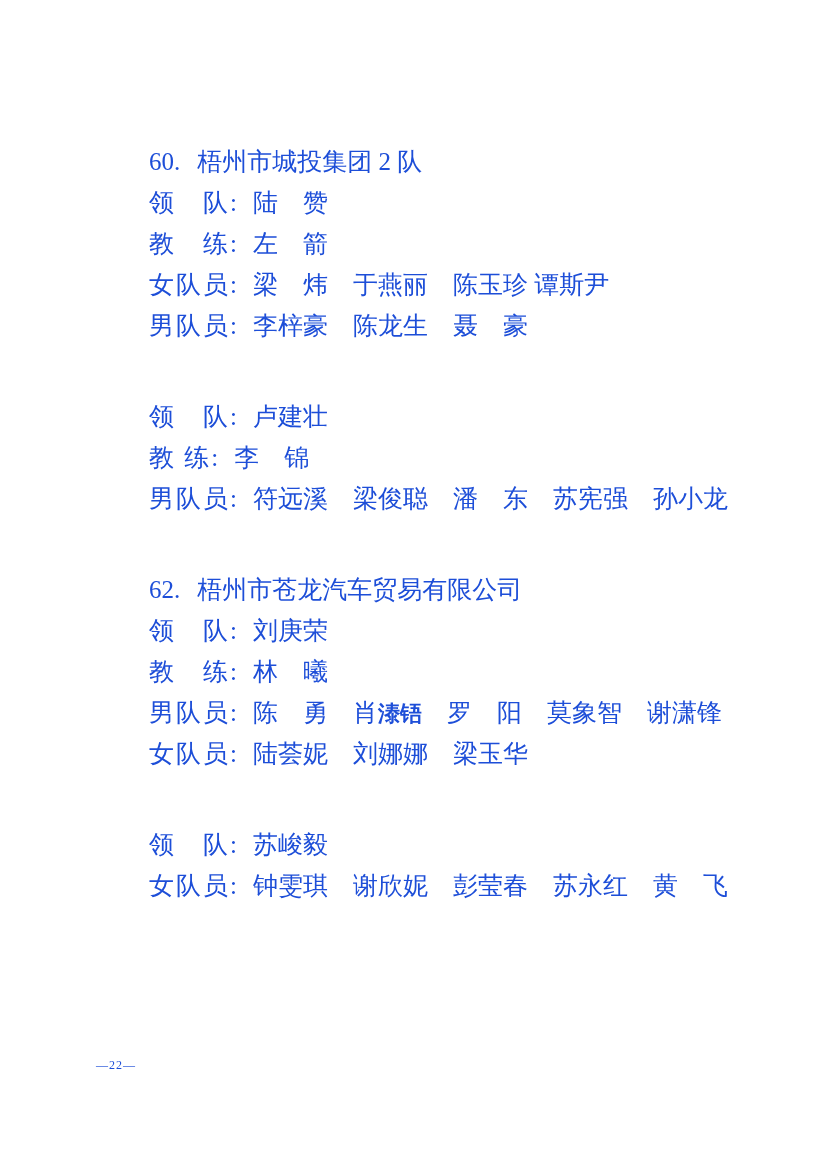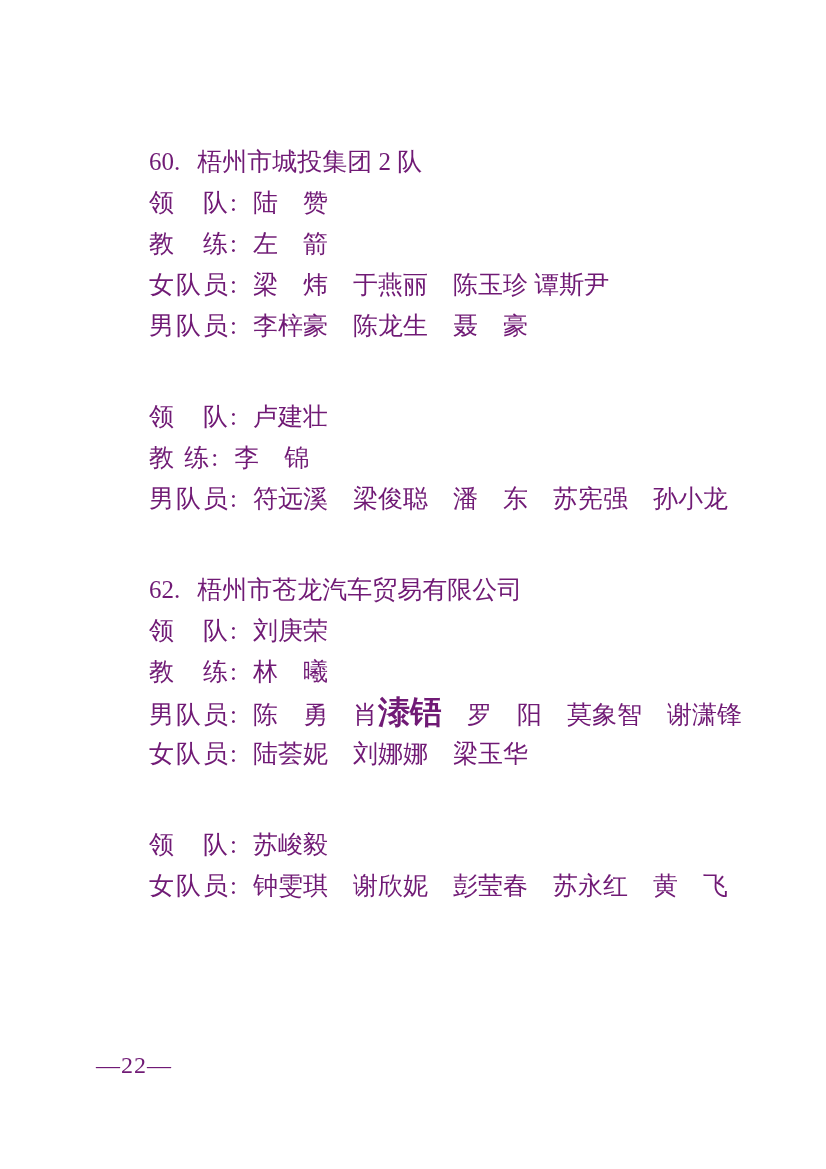--- a/index.html
+++ b/index.html
@@ -2,21 +2,21 @@
 <html><head>
 <meta charset="utf-8">
 <style>
   html, body { margin: 0; padding: 0; }
   .page {
     position: relative;
     width: 826px;
     height: 1169px;
     background: #ffffff;
     font-family: "Liberation Serif", "DejaVu Serif", serif;
-    color: #701a75;
+    color: #1d4ed8;
     overflow: hidden;
   }
   .content {
     position: absolute;
     left: 99px;
     top: 100px;
     width: 660px;
   }
   .team { margin: 0 0 50px 0; }
   .line {
@@ -24,27 +24,27 @@
     line-height: 41px;
     font-size: 25px;
     white-space: pre;
   }
   .team-title .num { margin-right: 17px; }
   .lbl { letter-spacing: 2px; }
   .val { margin-left: 14px; }
   .boldname {
     font-weight: 700;
     font-family: Liberation Sans, sans-serif;
-    font-size: 32px;
+    font-size: 22px;
   }
   .footer {
     position: absolute;
     left: 96px;
     top: 1052px;
-    font-size: 24px;
+    font-size: 12px;
     line-height: 26px;
     letter-spacing: 1px;
   }
 </style>
 </head>
 <body>
 
 <div class="page">
   <div class="content">
 

